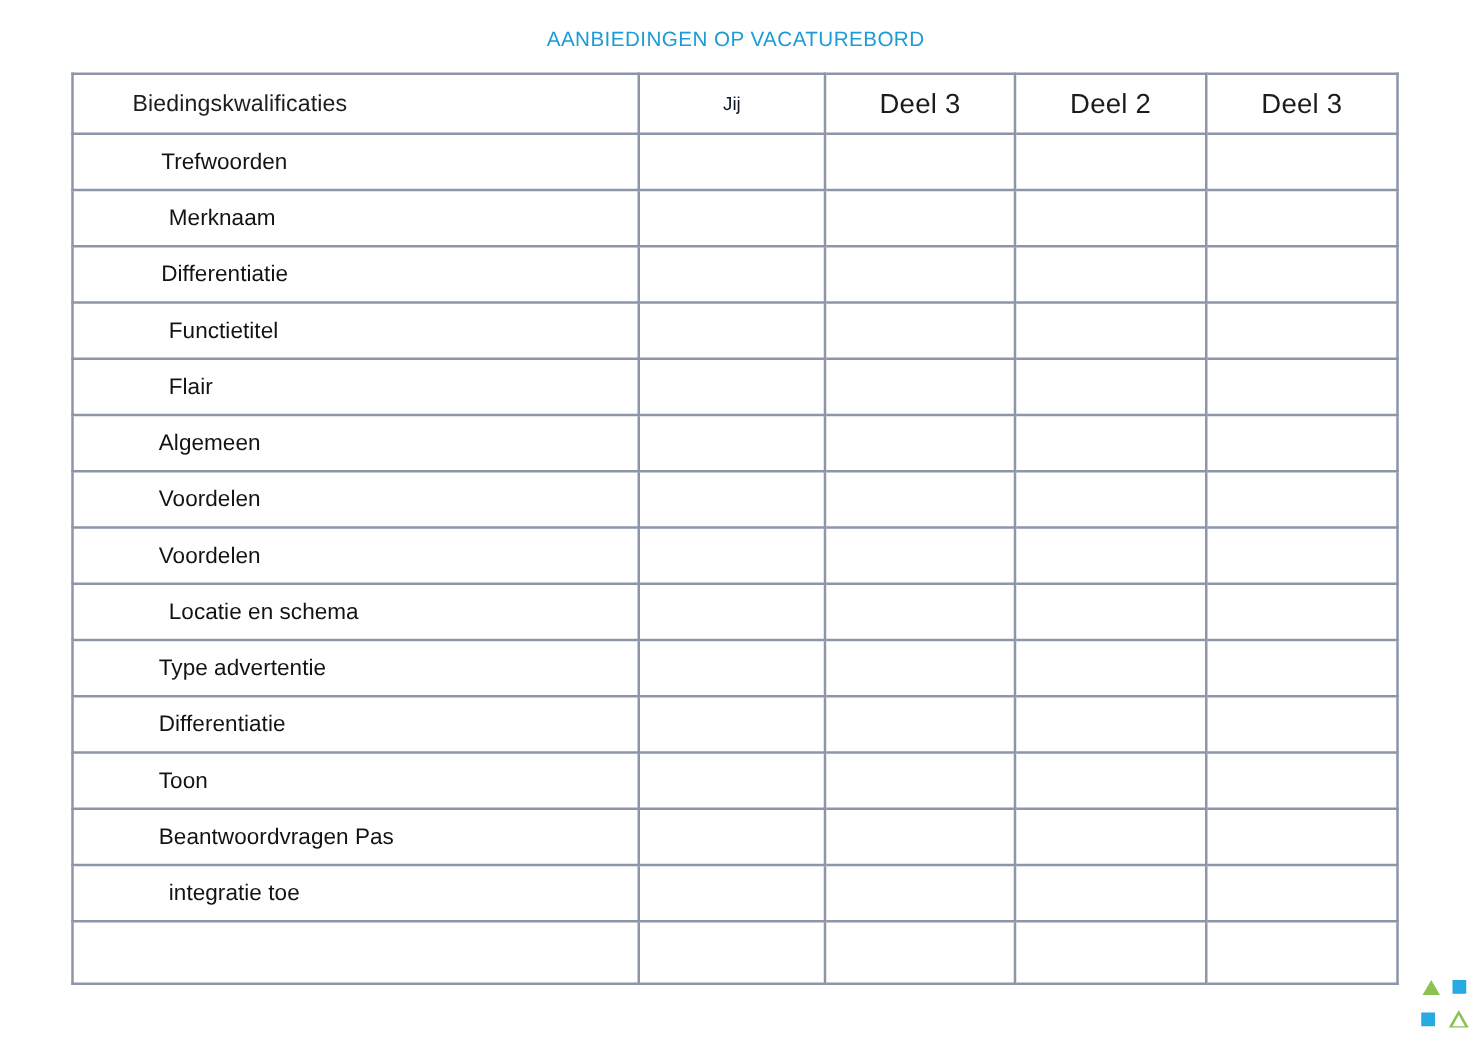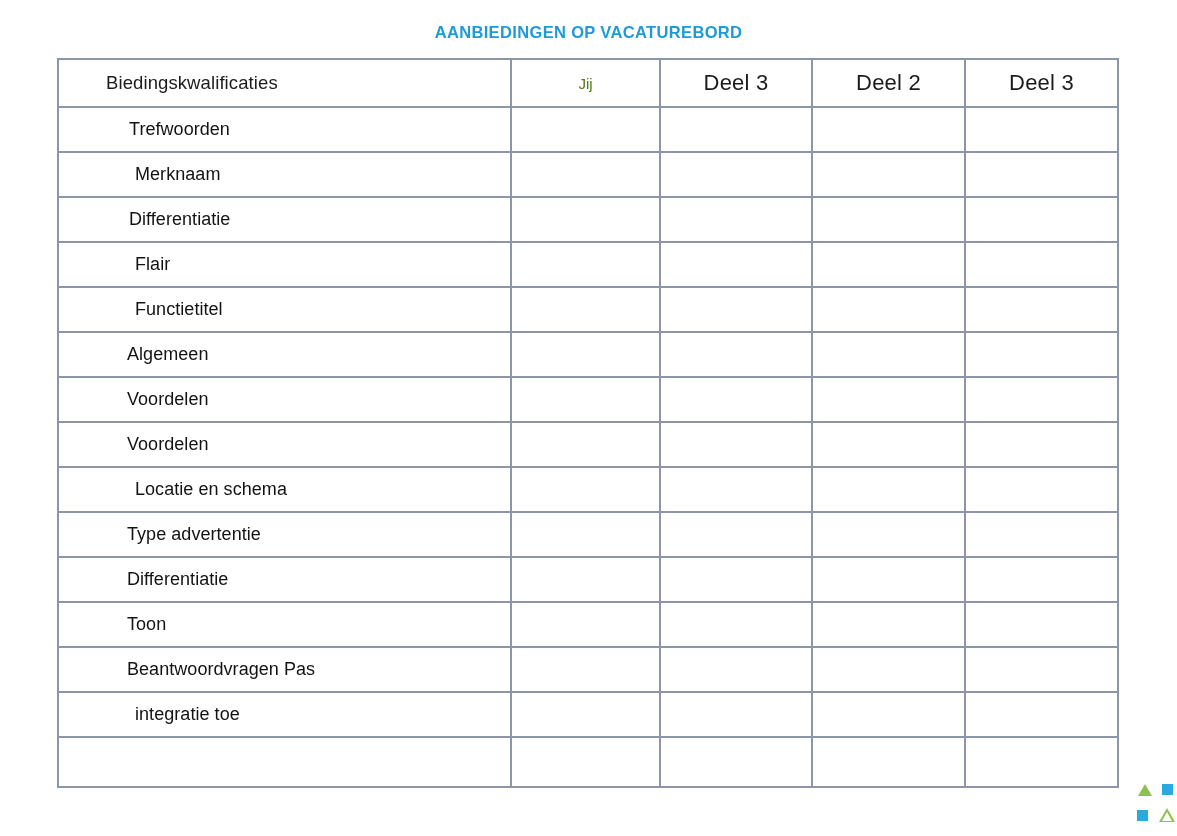--- a/index.html
+++ b/index.html
@@ -17,21 +17,21 @@
   }
 
   
   #page-title {
     position: absolute;
     top: 23px;
     left: 0;
     width: 1177px;
     text-align: center;
     font-size: 16.5px;
-    font-weight: bold;
+    font-weight: normal;
     letter-spacing: 0.35px;
     color: #1d9bd7;
     white-space: nowrap;
   }
 
   
   #offer-table {
     position: absolute;
     left: 57px;
     top: 58px;
@@ -61,21 +61,21 @@
     font-weight: normal;
     font-size: 18.5px;
     color: #1c1c1c;
     text-align: left;
     padding-left: 47px !important;
     letter-spacing: 0.1px;
   }
   .th-jij {
     font-weight: normal;
     font-size: 15px;
-    color: #4d7c0f;
+    color: #0f172a;
     text-align: center;
   }
   .th-deel {
     font-weight: normal;
     font-size: 22px;
     color: #1c1c1c;
     text-align: center;
     letter-spacing: 0.2px;
   }
 
@@ -186,28 +186,28 @@
         <td class="fill-cell"></td>
       </tr>
       <tr class="crit-row">
         <td class="crit-label ind-a">Differentiatie</td>
         <td class="fill-cell"></td>
         <td class="fill-cell"></td>
         <td class="fill-cell"></td>
         <td class="fill-cell"></td>
       </tr>
       <tr class="crit-row">
+        <td class="crit-label ind-b">Functietitel</td>
+        <td class="fill-cell"></td>
+        <td class="fill-cell"></td>
+        <td class="fill-cell"></td>
+        <td class="fill-cell"></td>
+      </tr>
+      <tr class="crit-row">
         <td class="crit-label ind-b">Flair</td>
-        <td class="fill-cell"></td>
-        <td class="fill-cell"></td>
-        <td class="fill-cell"></td>
-        <td class="fill-cell"></td>
-      </tr>
-      <tr class="crit-row">
-        <td class="crit-label ind-b">Functietitel</td>
         <td class="fill-cell"></td>
         <td class="fill-cell"></td>
         <td class="fill-cell"></td>
         <td class="fill-cell"></td>
       </tr>
       <tr class="crit-row">
         <td class="crit-label ind-c">Algemeen</td>
         <td class="fill-cell"></td>
         <td class="fill-cell"></td>
         <td class="fill-cell"></td>

